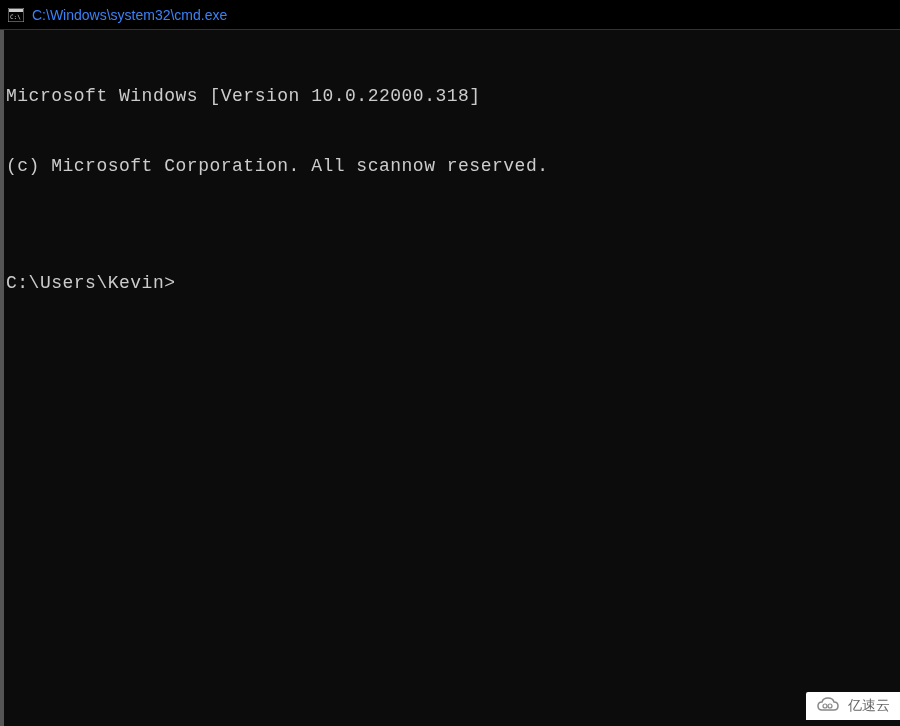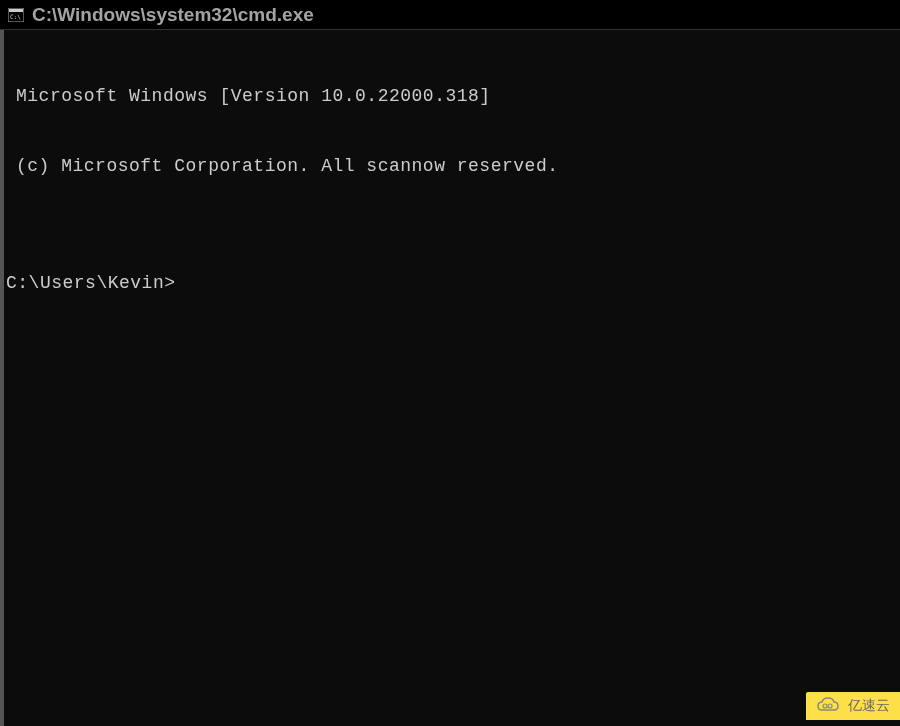--- a/index.html
+++ b/index.html
@@ -29,49 +29,48 @@
       height: 14px;
       display: flex;
       align-items: center;
       justify-content: center;
     }
     .titlebar-icon svg {
       width: 16px;
       height: 14px;
     }
     .titlebar-title {
-      color: #a3a3a3;
-      font-size: 19px;
+      color: #3b82f6;
+      font-size: 14px;
       font-family: 'Segoe UI', Tahoma, sans-serif;
-      font-weight: 700;
+      font-weight: 400;
     }
     .terminal-body {
       background: #0c0c0c;
       height: calc(100% - 30px);
       padding: 8px 6px;
       color: #cccccc;
       font-size: 18px;
       line-height: 1.3;
       letter-spacing: 0.5px;
       white-space: pre-wrap;
       font-family: Consolas, 'Courier New', monospace;
     }
     .terminal-line {
       display: block;
-      margin-left: 10px;
     }
     .prompt-line {
       display: flex;
       align-items: flex-end;
     }
     .watermark {
       position: absolute;
       bottom: 6px;
       right: 0;
-      background: #fde047;
+      background: #ffffff;
       padding: 4px 10px 4px 8px;
       display: flex;
       align-items: center;
       gap: 6px;
       border-top-left-radius: 2px;
     }
     .watermark-icon {
       width: 28px;
       height: 20px;
       display: flex;

